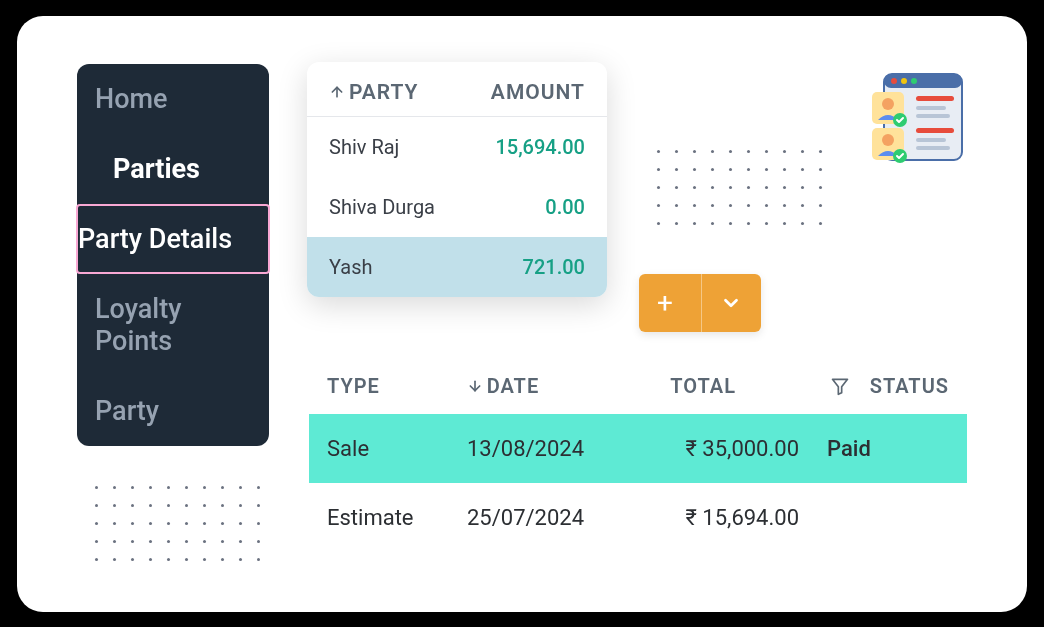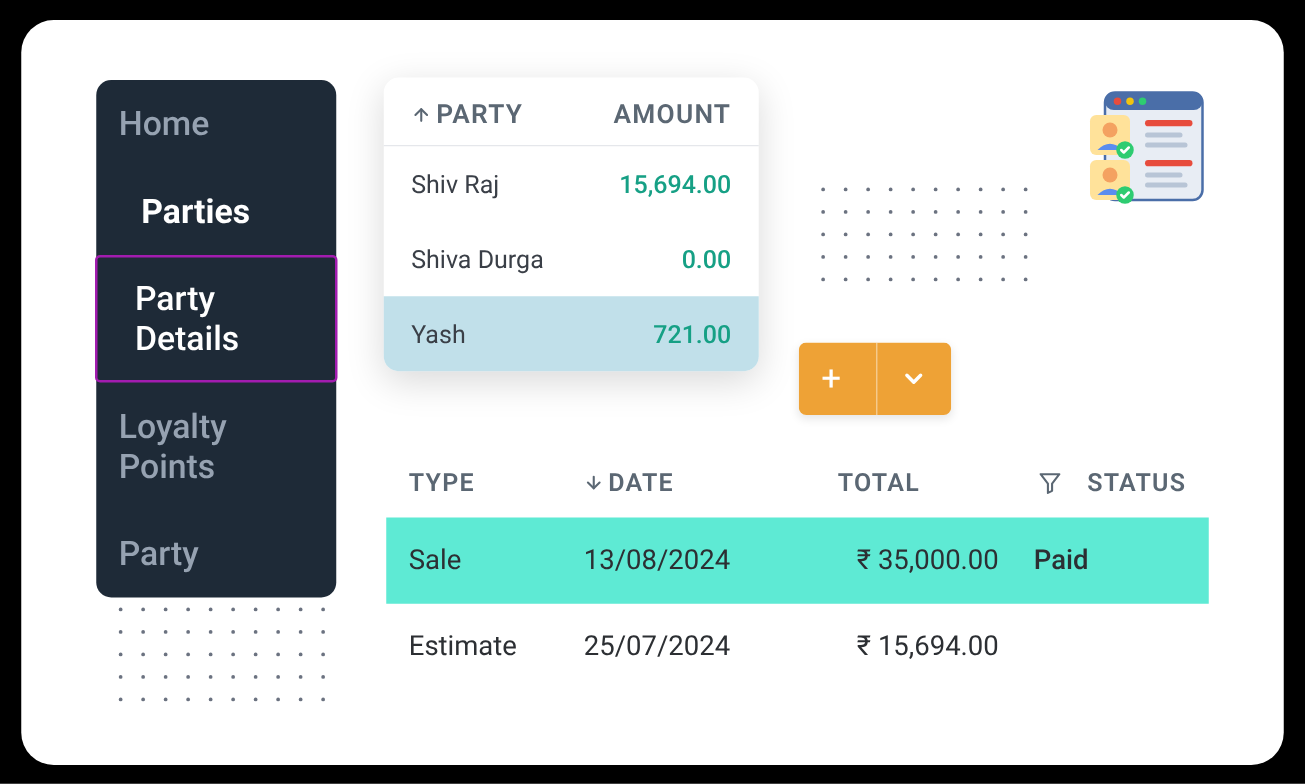--- a/index.html
+++ b/index.html
@@ -35,25 +35,25 @@
   font-size: 27px;
   font-weight: 500;
   cursor: pointer;
 }
 .sidebar-item.active {
   color: #fff;
   font-weight: 700;
   padding-left: 36px;
 }
 .sidebar-item.highlighted {
-  border: 2px solid #a21caf;
+  border: 2px solid #f9a8d4;
   border-radius: 4px;
   color: #fff;
   margin: 0 -1px;
-  padding: 17px 30px;
+  padding: 17px 0;
 }
 .party-card {
   position: absolute;
   top: 46px;
   left: 290px;
   width: 300px;
   background: #fff;
   border-radius: 12px;
   box-shadow: 0 8px 30px rgba(0,0,0,0.15);
   padding: 0;

